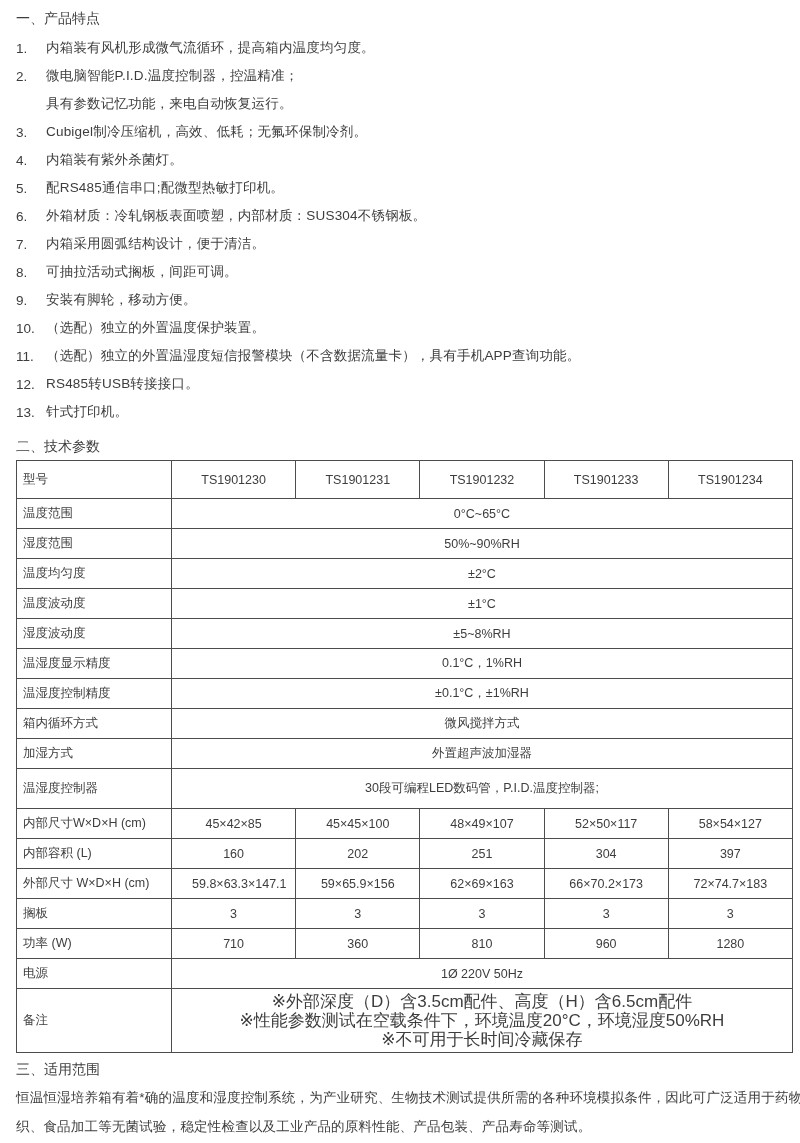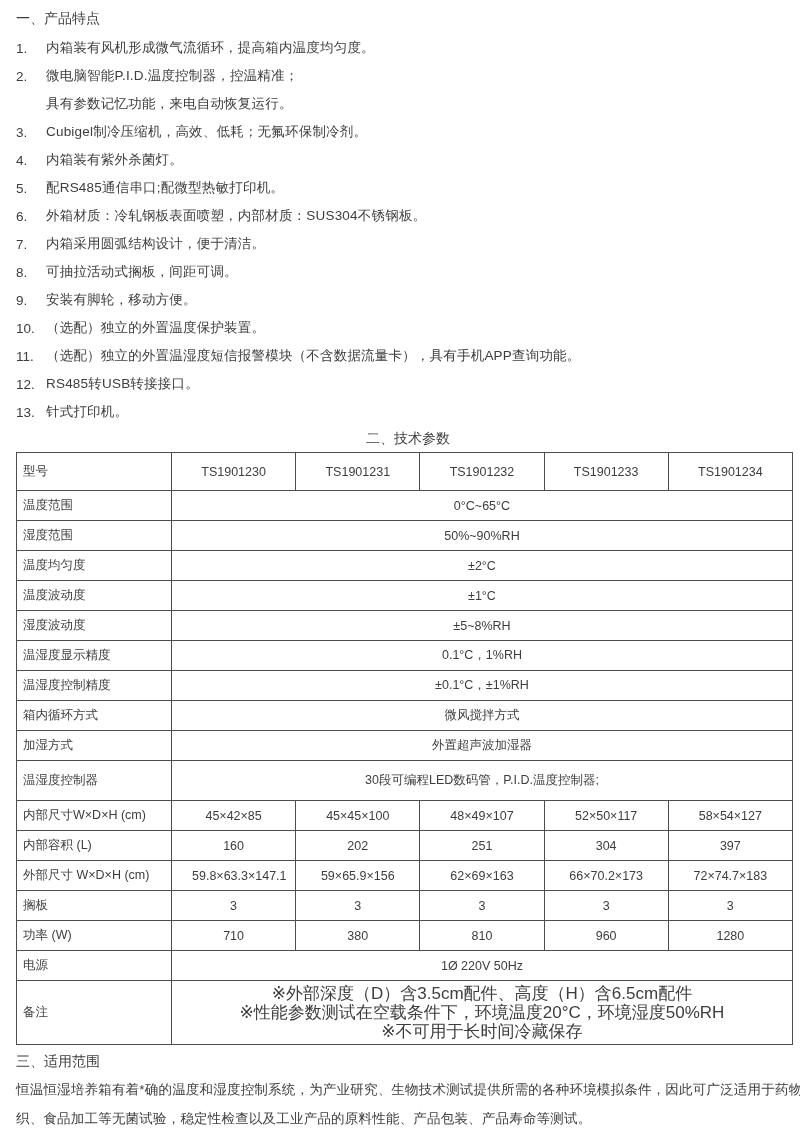--- a/index.html
+++ b/index.html
@@ -23,21 +23,21 @@
   .features { margin-top: 6px; }
   .feat-line {
     display: flex;
     height: 28px;
     align-items: center;
     font-size: 13.5px;
     white-space: nowrap;
   }
   .feat-num { width: 30px; flex: none; }
   .feat-text { flex: none; letter-spacing: 0.2px; }
-  .heading-specs { margin-top: 2px; text-align: center; }
+  .heading-specs { margin-top: 10px; }
   table.specs {
     border-collapse: collapse;
     table-layout: fixed;
     width: 776px;
     margin-top: 4px;
   }
   .specs td {
     border: 1px solid #4d4d4d;
     font-size: 12.5px;
     color: #3d3d3d;
@@ -217,21 +217,21 @@
           <td class="label-cell">搁板</td>
           <td class="val-cell">3</td>
           <td class="val-cell">3</td>
           <td class="val-cell">3</td>
           <td class="val-cell">3</td>
           <td class="val-cell">3</td>
         </tr>
         <tr>
           <td class="label-cell">功率 (W)</td>
           <td class="val-cell">710</td>
-          <td class="val-cell">380</td>
+          <td class="val-cell">360</td>
           <td class="val-cell">810</td>
           <td class="val-cell">960</td>
           <td class="val-cell">1280</td>
         </tr>
         <tr>
           <td class="label-cell">电源</td>
           <td class="span-cell" colspan="5">1Ø 220V 50Hz</td>
         </tr>
         <tr class="notes-row">
           <td class="label-cell">备注</td>

